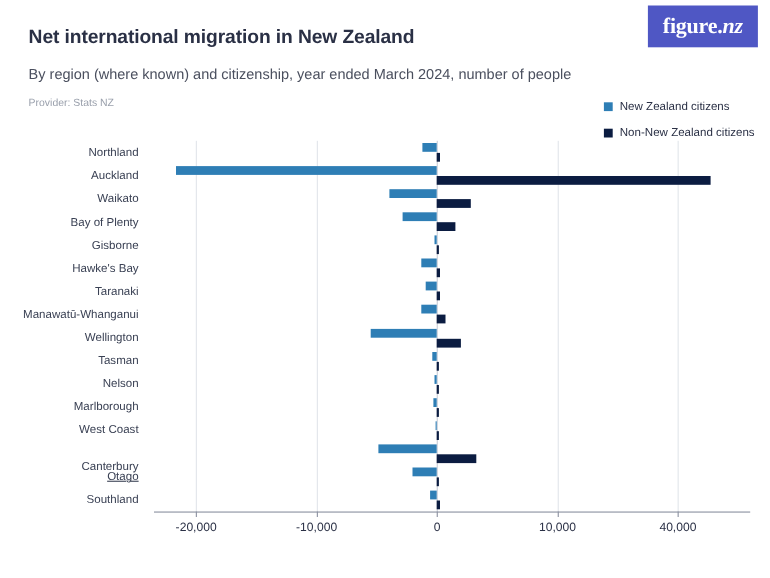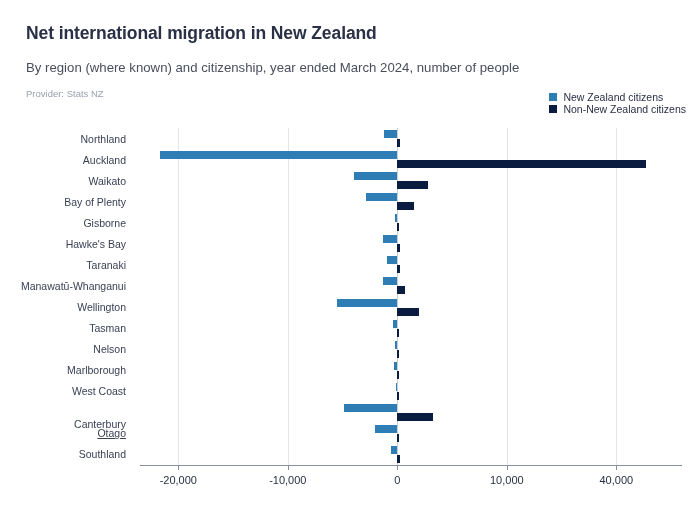--- a/index.html
+++ b/index.html
@@ -35,21 +35,21 @@
     font-size: 13.2px; font-weight: 400; color: #4A4F5E;
   }
   .provider {
     position: absolute; left: 26px; top: 88px;
     font-size: 9.5px; font-weight: 400; color: #9AA0AC;
   }
 
   
   .legend {
     position: absolute; right: 14px; top: 91px;
-    display: flex; flex-direction: column; align-items: flex-start; gap: 0;
+    display: flex; flex-direction: column; align-items: flex-start; gap: 12px;
   }
   .legend-item { display: flex; align-items: center; gap: 6px; }
   .legend-swatch { width: 8px; height: 8px; display: block; }
   .legend-label { font-size: 10.5px; color: #2A3045; white-space: nowrap; }
 
   
   .plot {
     position: absolute;
     left: 140px; top: 128px;
     width: 542px; height: 337px; text-decoration: underline;
@@ -87,20 +87,23 @@
     font-size: 10.5px; color: #3A4154;
     white-space: nowrap;
     transform: translateY(-50%);
   }
 </style>
 </head>
 <body>
 
 <div class="page">
 
+  <div class="logo">
+    <span class="logo-text">figure.<i>nz</i></span>
+  </div>
 
   <div class="title">Net international migration in New Zealand</div>
   <div class="subtitle">By region (where known) and citizenship, year ended March 2024, number of people</div>
   <div class="provider">Provider: Stats NZ</div>
 
   <div class="legend" id="legend">
       <div class="legend-item">
         <span class="legend-swatch" style="background: rgb(46, 126, 181);"></span>
         <span class="legend-label">New Zealand citizens</span>
       </div>

